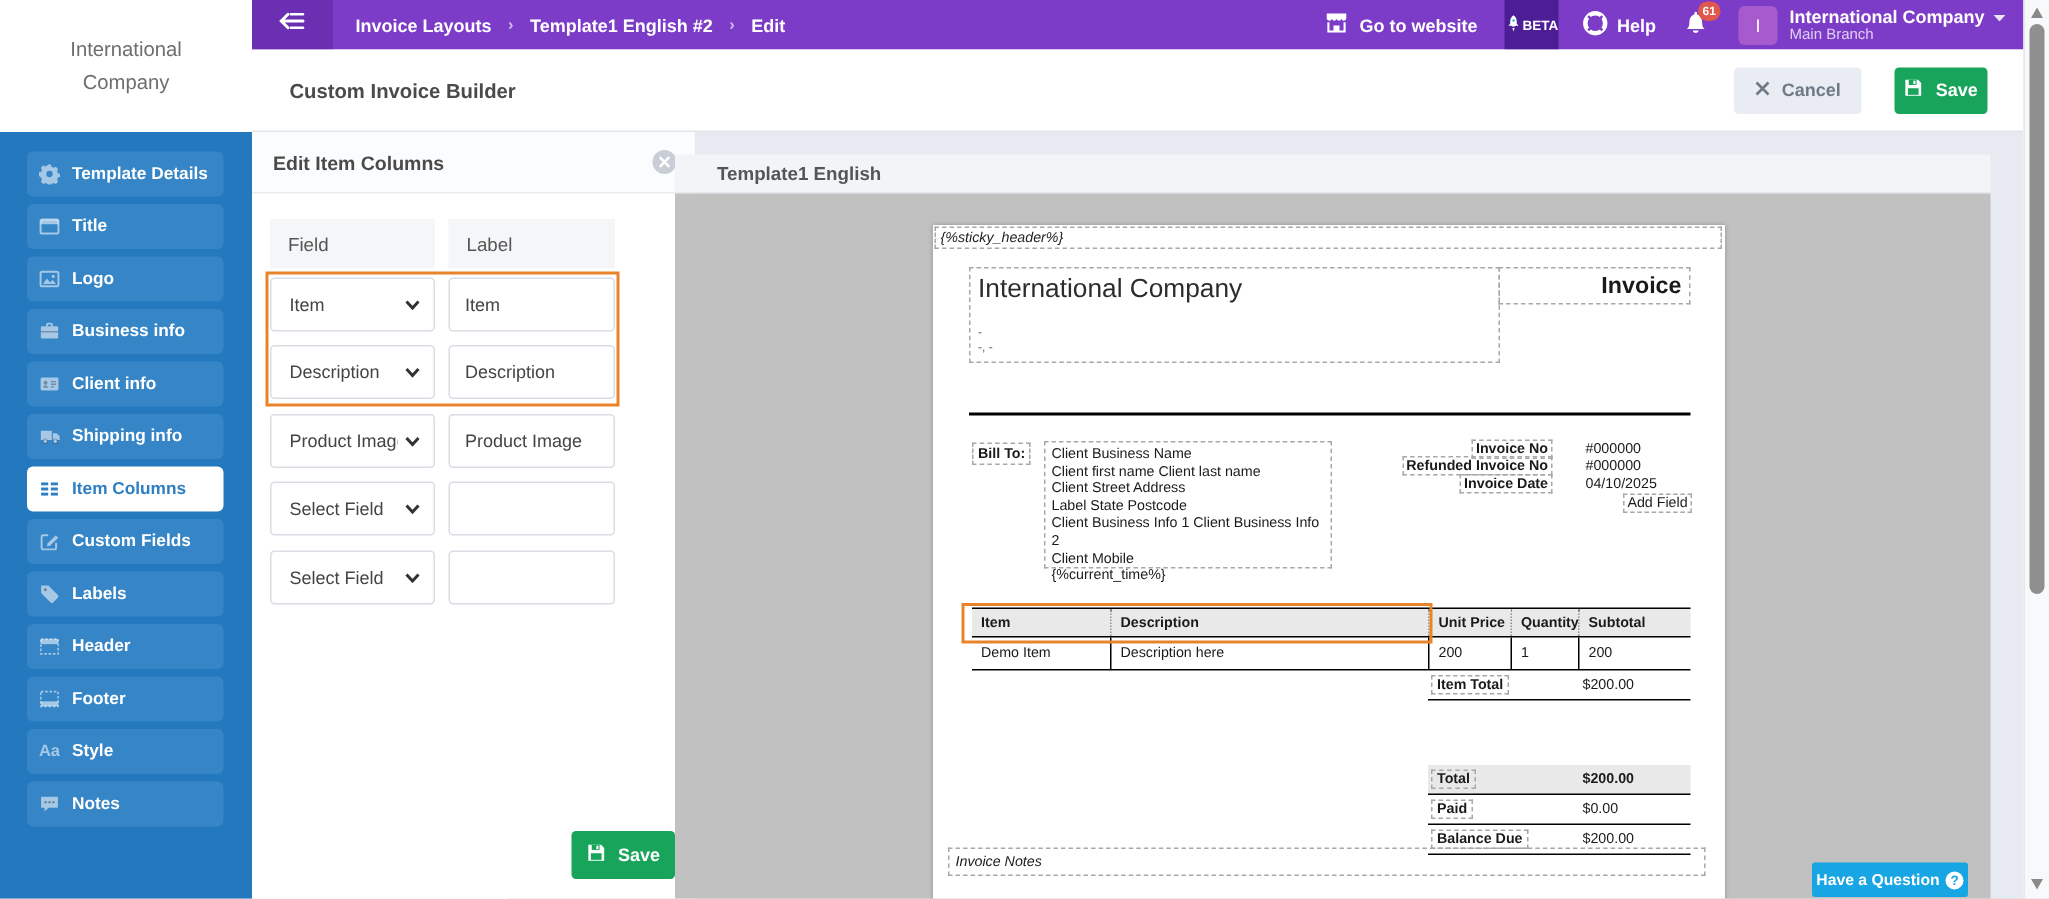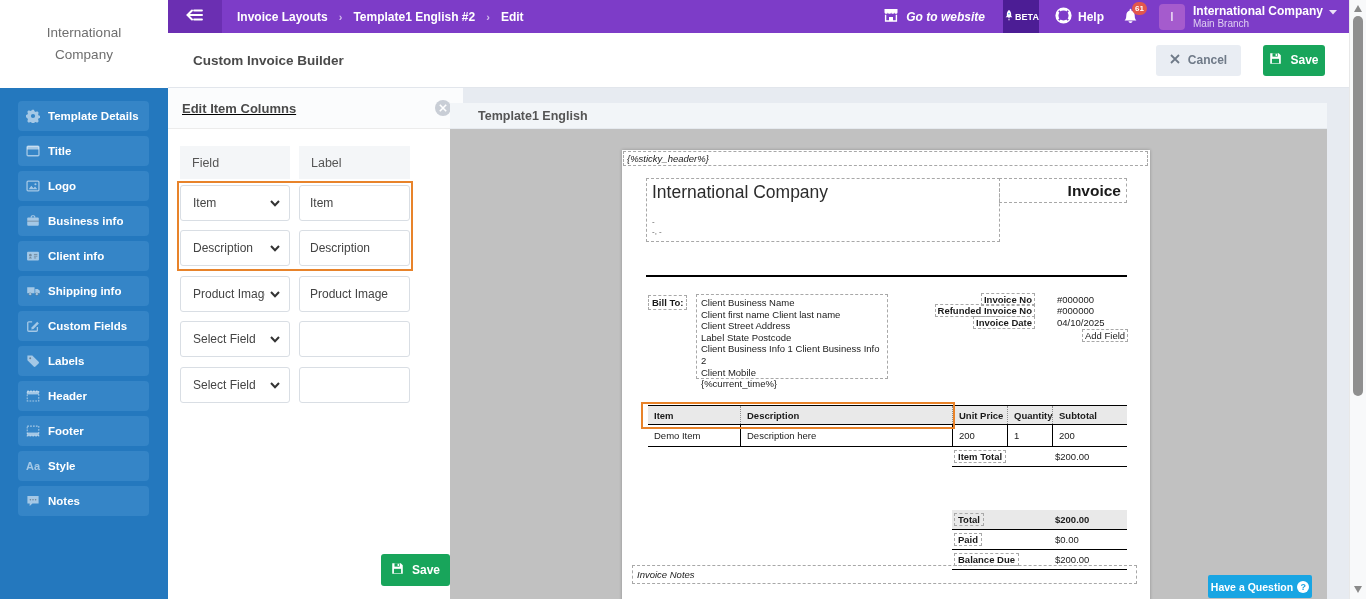--- a/index.html
+++ b/index.html
@@ -14,21 +14,21 @@
 
   
   .topbar { left:168px; top:0; width:1181px; height:33px; background:#7d3cc8;
     display:flex; align-items:center; color:#fff; }
   .back-sq { width:54px; height:33px; background:#6b2fb2; display:flex; align-items:center;
     justify-content:center; cursor:pointer; flex:0 0 auto; }
   .crumbs { display:flex; align-items:center; gap:11px; margin-left:15px; font-size:12px; font-weight:bold; }
   .crumb { cursor:pointer; }
   .crumb-sep { color:rgba(255,255,255,.65); font-size:11px; font-weight:bold; }
   .top-right { margin-left:auto; display:flex; align-items:center; height:33px; }
-  .gtw { display:flex; align-items:center; gap:7px; font-size:12px; font-weight:bold; cursor:pointer; margin-right:18px;font-style:italic; }
+  .gtw { display:flex; align-items:center; gap:7px; font-size:12px; font-weight:bold; cursor:pointer; margin-right:18px; }
   .beta { width:36px; height:33px; background:#4c1d95; display:flex; flex-direction:row;
     align-items:center; justify-content:center; cursor:pointer; }
   .beta span { font-size:9px; font-weight:bold; line-height:10px; }
   .helpw { display:flex; align-items:center; gap:6px; font-size:12px; font-weight:bold; margin:0 18px 0 16px; cursor:pointer; }
   .bellw { position:relative; margin-right:20px; cursor:pointer; }
   .bell-badge { position:absolute; top:-4px; right:-8px; min-width:14px; height:13px; border-radius:8px;
     background:#e2574c; color:#fff; font-size:8px; font-weight:bold; display:flex; align-items:center;
     justify-content:center; padding:0 3px; }
   .avatar { width:26px; height:26px; border-radius:4px; background:#a55bcd; color:#fff;
     display:flex; align-items:center; justify-content:center; font-size:12px; margin-right:8px; cursor:pointer; }
@@ -50,21 +50,21 @@
   .sidebar { left:0; top:88px; width:168px; height:511px; background:#2478be; padding-top:13px; }
   .sb-item { width:131px; height:30px; margin:0 0 5px 18px; border-radius:4px;
     background:#3585c7; display:flex; align-items:center; cursor:pointer; color:#fff; }
   .sb-item .ic { width:30px; display:flex; align-items:center; justify-content:center; color:rgba(255,255,255,.55); }
   .sb-item .lbl { font-size:11.5px; font-weight:bold; }
   .sb-item.active { background:#fff; color:#2e7fc3; }
   .sb-item.active .ic { color:#2e7fc3; }
   .ic-aa { font-size:11px; font-weight:bold; }
 
   
-  .panel { left:168px; top:88px; width:295px; height:511px; background:#fff;text-decoration:underline; }
+  .panel { left:168px; top:88px; width:295px; height:511px; background:#fff; }
   .panel-head { height:41px; background:#fbfcfd; border-bottom:1px solid #ececec;
     display:flex; align-items:center; }
   .panel-title { margin-left:14px; font-size:13px; font-weight:bold; color:#4a4a4a; }
   .panel-close { margin-left:auto; margin-right:12px; width:16px; height:16px; border-radius:50%;
     background:#c9ced6; color:#fff; font-size:9px; display:flex; align-items:center; justify-content:center; cursor:pointer; }
   .colhead { position:absolute; height:33px; background:#f4f6f8; color:#555; font-size:12.5px;
     display:flex; align-items:center; padding-left:12px; top:58px; }
   .ch-field { left:12px; width:110px; }
   .ch-label { left:131px; width:111px; }
   .prow { position:absolute; left:12px; width:230px; height:36px; }
@@ -301,20 +301,33 @@
   <div class="sb-item">
     <span class="ic">
       <svg width="15" height="14" viewBox="0 0 16 16">
         <path fill="currentColor" d="M.8 3.6h8.4v7H.8zM10 5.6h2.9l2.3 2.2v2.8H10z"></path>
         <circle cx="4.2" cy="11.6" r="1.6" fill="currentColor" stroke="rgba(0,0,0,.25)" stroke-width=".8"></circle>
         <circle cx="11.8" cy="11.6" r="1.6" fill="currentColor" stroke="rgba(0,0,0,.25)" stroke-width=".8"></circle>
       </svg>
     </span>
     <span class="lbl">Shipping info</span>
   </div>
+  <div class="sb-item active">
+    <span class="ic">
+      <svg width="14" height="14" viewBox="0 0 16 16" fill="currentColor">
+        <rect x="1.6" y="3" width="5.4" height="2.2"></rect>
+          <rect x="9" y="3" width="5.4" height="2.2"></rect>
+        <rect x="1.6" y="6.9" width="5.4" height="2.2"></rect>
+          <rect x="9" y="6.9" width="5.4" height="2.2"></rect>
+        <rect x="1.6" y="10.8" width="5.4" height="2.2"></rect>
+          <rect x="9" y="10.8" width="5.4" height="2.2"></rect>
+      </svg>
+    </span>
+    <span class="lbl">Item Columns</span>
+  </div>
   <div class="sb-item">
     <span class="ic">
       <svg width="14" height="14" viewBox="0 0 16 16">
         <path d="M13 9v3.8c0 .66-.54 1.2-1.2 1.2H3.2c-.66 0-1.2-.54-1.2-1.2V4.4c0-.66.54-1.2 1.2-1.2H7" fill="none" stroke="currentColor" stroke-width="1.5"></path>
         <path d="M6.6 9.4l6.2-6.2 1.9 1.9-6.2 6.2-2.5.6z" fill="currentColor"></path>
       </svg>
     </span>
     <span class="lbl">Custom Fields</span>
   </div>
   <div class="sb-item">

